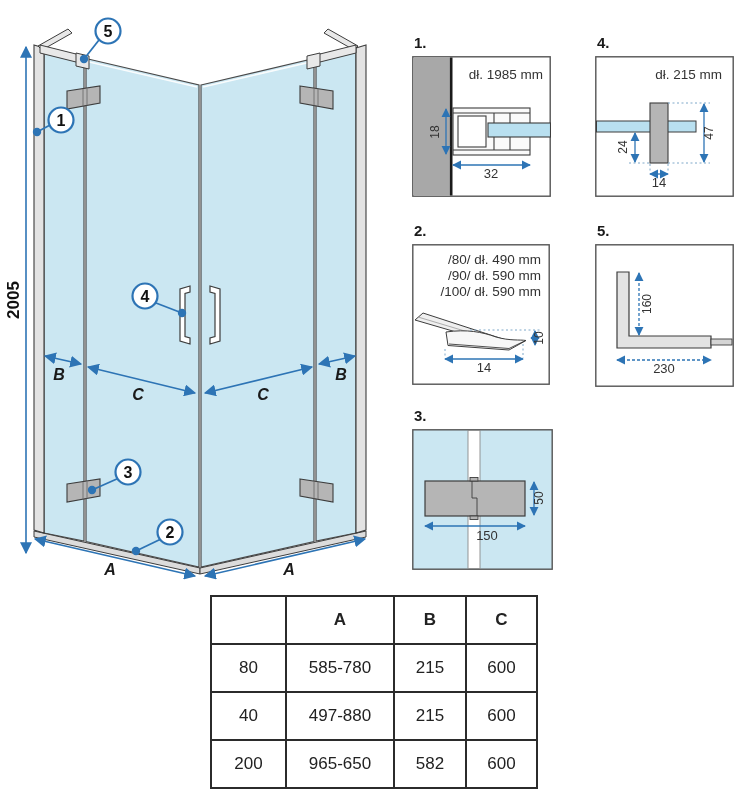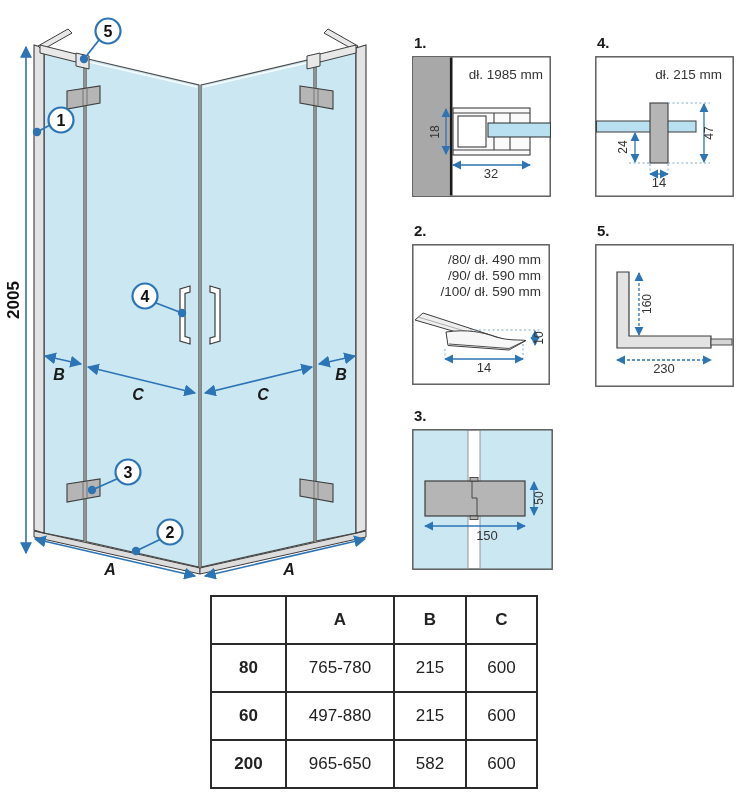--- a/index.html
+++ b/index.html
@@ -11,21 +11,21 @@
   .dim-text{fill:#333;font-size:12px;}
   .dim-text-lg{fill:#333;font-size:13px;}
   .len-text{fill:#333;font-size:13.5px;}
   .abc{font-size:16px;font-weight:bold;font-style:italic;fill:#1a1a1a;}
   .callout-num{font-size:16px;font-weight:bold;fill:#111;}
   .h2005{font-size:17px;font-weight:bold;fill:#111;}
   table.size{border-collapse:collapse;table-layout:fixed;}
   table.size td{border:2px solid #2b2b2b;text-align:center;vertical-align:middle;
                 font-size:17px;height:46px;padding:0;}
   table.size td.hdr{font-weight:bold;}
-  table.size td.rowhdr{font-weight:bold;}
+  table.size td.rowhdr{font-weight:normal;}
 </style>
 </head>
 <body>
 
 <div id="stage">
 
   <svg class="abs" style="left:0;top:0" width="410" height="600" viewBox="0 0 410 600">
     <defs>
       <marker id="arr" viewBox="0 0 10 10" refX="9" refY="5" markerWidth="7.5" markerHeight="7.5" orient="auto-start-reverse">
         <path d="M0,0 L10,5 L0,10 z" fill="#2d74b5"></path>
@@ -271,26 +271,26 @@
       </colgroup>
     <tbody>
         <tr>
       <td></td>
       <td class="hdr">A</td>
       <td class="hdr">B</td>
       <td class="hdr">C</td>
     </tr>
     <tr>
       <td class="rowhdr">80</td>
-      <td>765-780</td>
+      <td>585-780</td>
       <td>215</td>
       <td>600</td>
     </tr>
     <tr>
-      <td class="rowhdr">60</td>
+      <td class="rowhdr">40</td>
       <td>497-880</td>
       <td>215</td>
       <td>600</td>
     </tr>
     <tr>
       <td class="rowhdr">200</td>
       <td>965-650</td>
       <td>582</td>
       <td>600</td>
     </tr>

